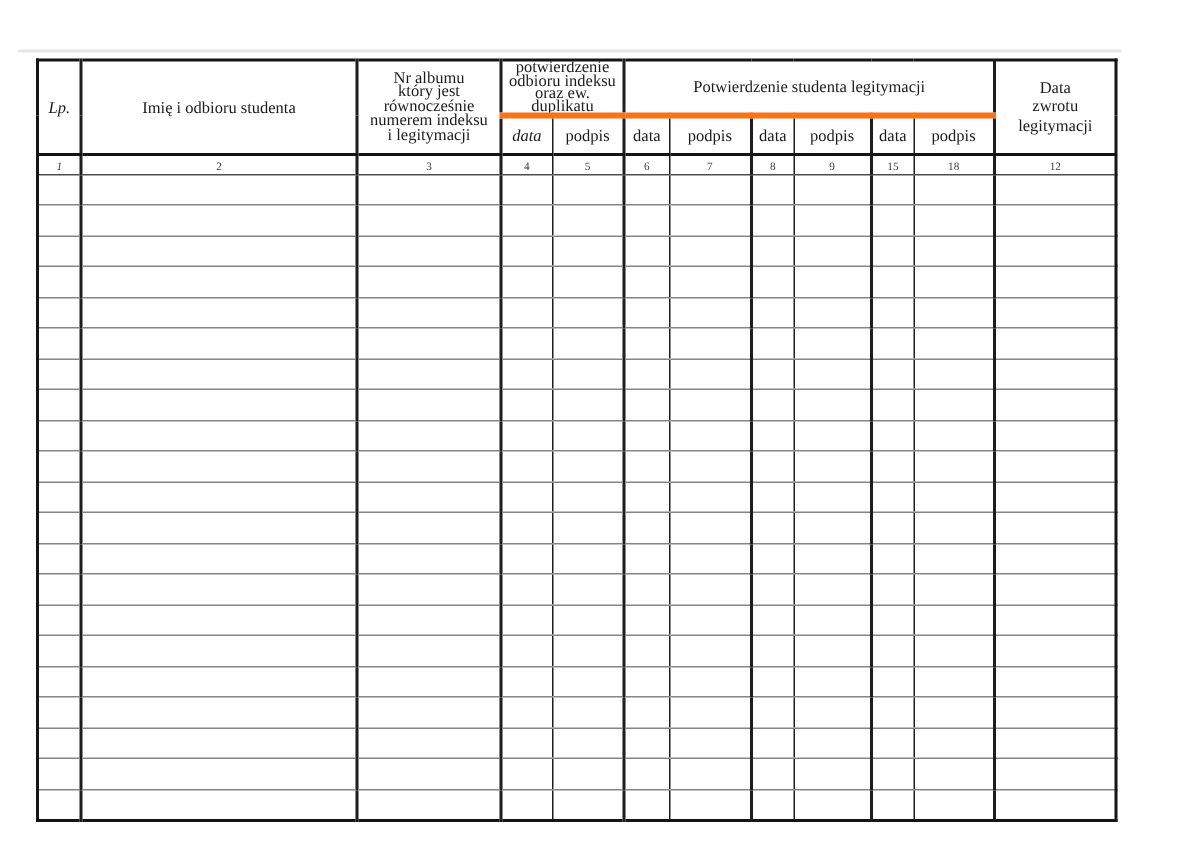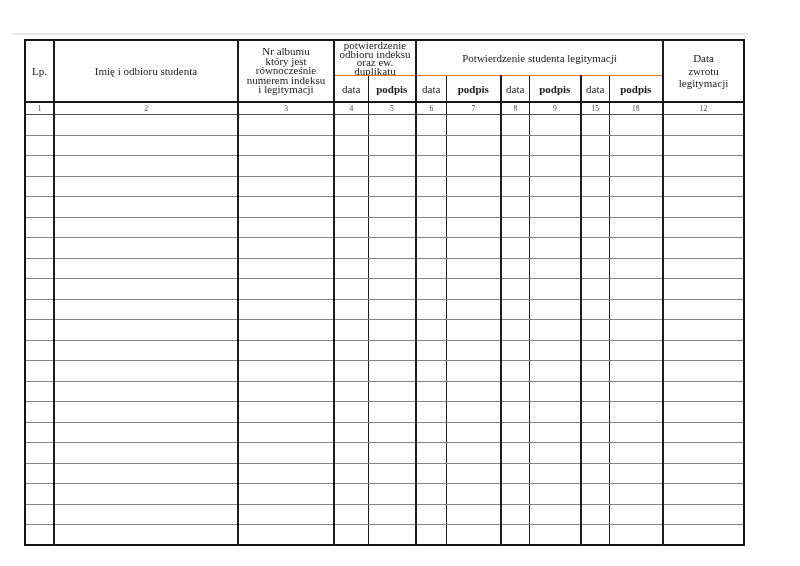--- a/index.html
+++ b/index.html
@@ -46,38 +46,38 @@
     overflow: hidden;
   }
   
   tr.hdr-top  { height: 26px; }
   tr.hdr-sub  { height: 26px; }
   tr.hdr-num  { height: 13px; }
   tbody tr    { height: 20.5px; }
 
   
   thead th, thead td { border-left: 2px solid #1d1d1d; }
-  thead th:first-child, thead td:first-child { border-left: none; }
+  thead th:first-child, thead td:first-child { border-left: none; font-style: italic; }
   tr.hdr-sub th { border-left: 2px solid #1d1d1d; }
-  tr.hdr-sub th:nth-child(2n) { border-left-width: 1px; font-weight: bold; }
+  tr.hdr-sub th:nth-child(2n) { border-left-width: 1px; }
   tr.hdr-num td { border-left: 2px solid #1d1d1d; }
   tr.hdr-num td:first-child { border-left: none; }
   tr.hdr-num td:nth-child(5),
   tr.hdr-num td:nth-child(7),
   tr.hdr-num td:nth-child(9),
   tr.hdr-num td:nth-child(11) { border-left-width: 1px; }
   tbody td { border-left: 2px solid #1d1d1d; }
   tbody td:first-child { border-left: none; }
   tbody td:nth-child(5),
   tbody td:nth-child(7),
   tbody td:nth-child(9),
   tbody td:nth-child(11) { border-left-width: 1px; }
 
   
-  th.group { border-bottom: 1px solid #f97316; }
+  th.group { border-bottom: 4px solid #f97316; }
   tr.hdr-sub th, th.span2 { border-bottom: 2px solid #151515; }
   tr.hdr-num td { border-bottom: 1px solid #4e4e4e; }
   tbody td { border-bottom: 1px solid #858585; }
 
   
   tr.hdr-top th, tr.hdr-sub th { font-size: 11px; }
   th.album  { font-size: 8.5px;  line-height: 9.6px;  white-space: pre-line; }
   th.group-small { font-size: 7.5px; line-height: 8.6px; white-space: pre-line; }
   th.return { font-size: 11px; line-height: 12.5px; white-space: pre-line; }
   tr.hdr-num td { font-size: 7.5px; color: #3c3c3c; }

